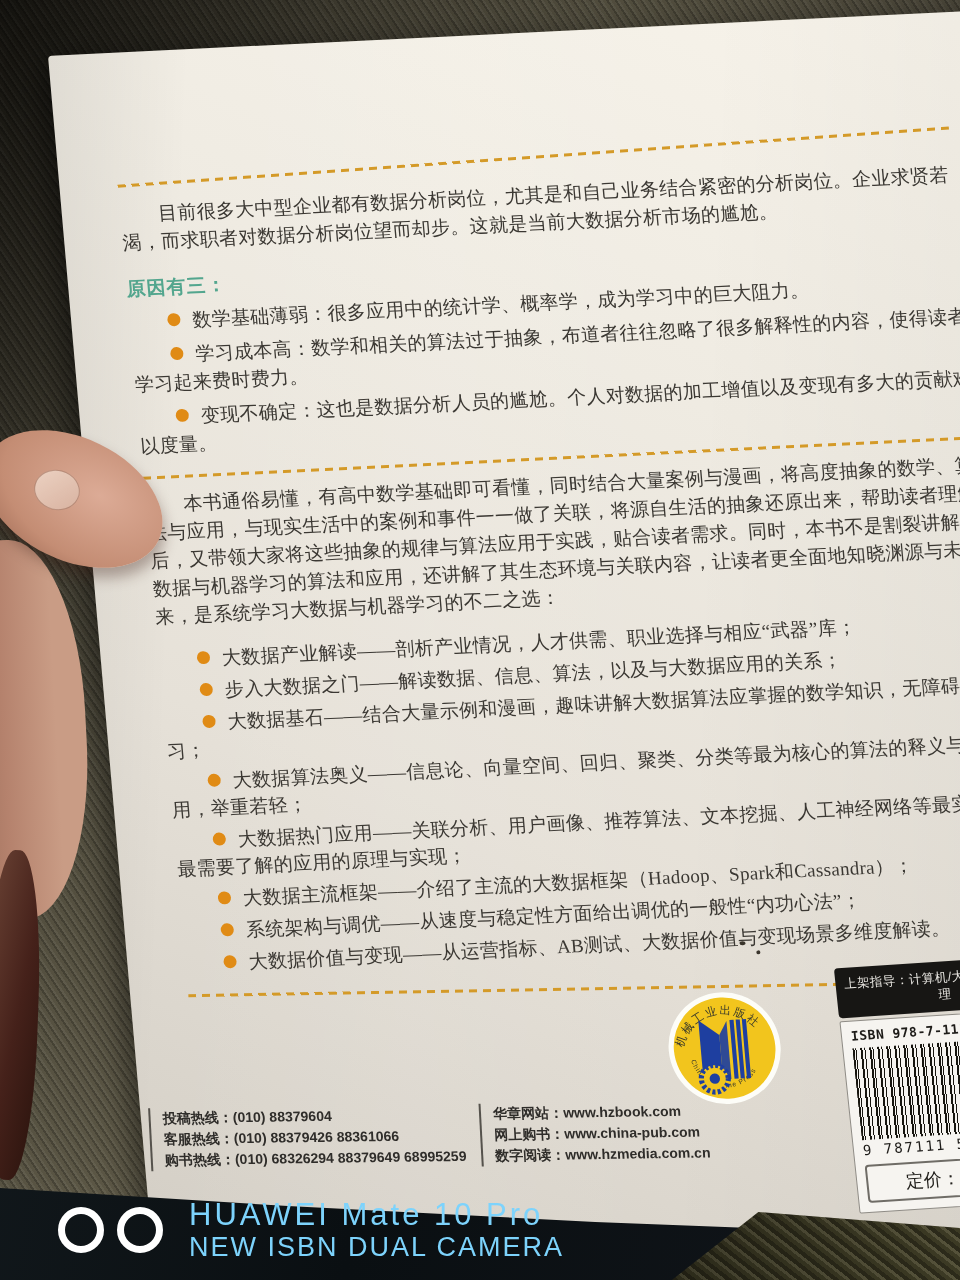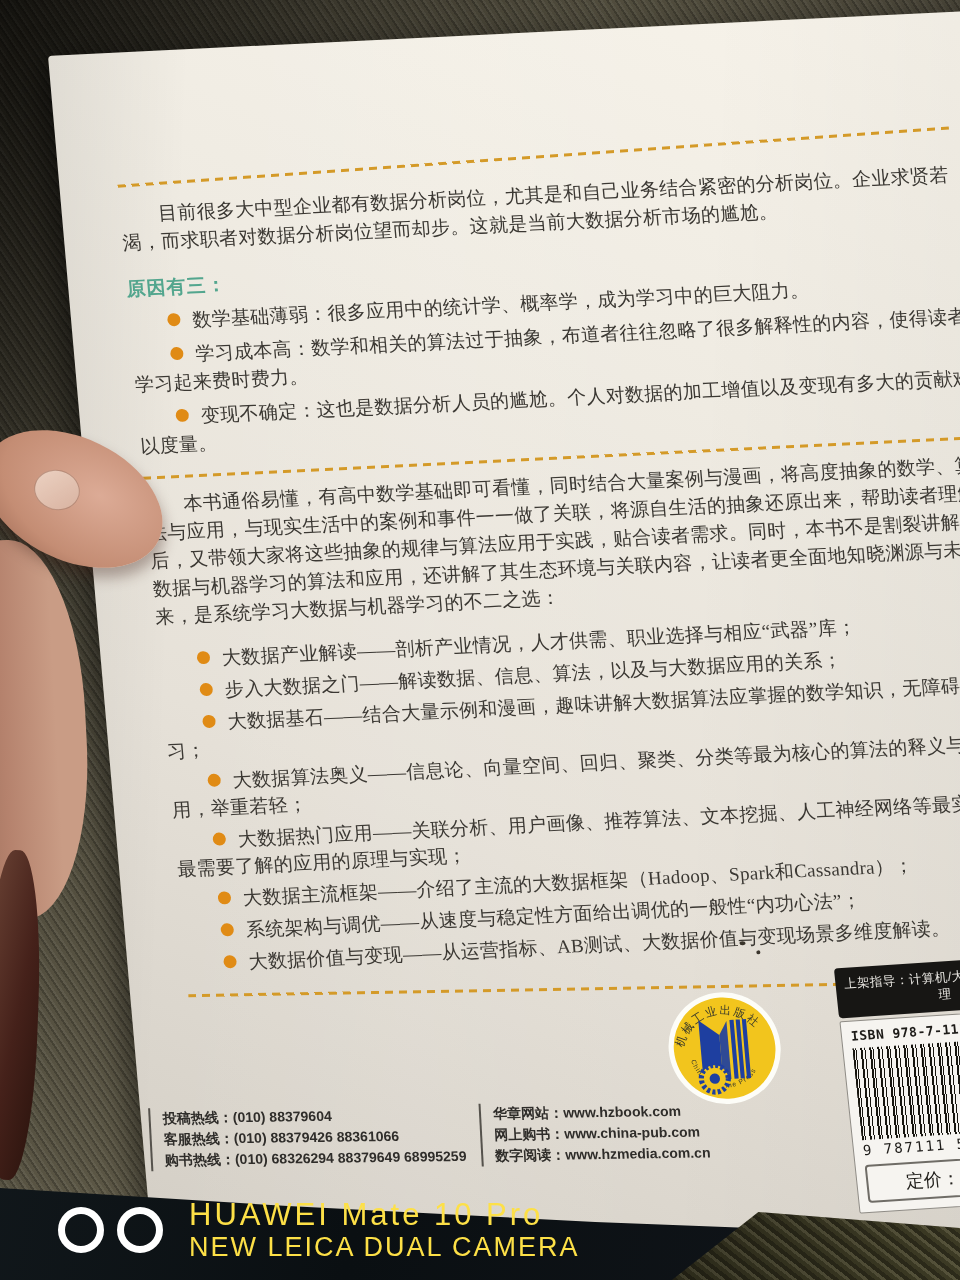--- a/index.html
+++ b/index.html
@@ -104,21 +104,21 @@
   }
   .knit-patch { position:absolute; inset:0;
     clip-path: polygon(79% 1212px, 100% 1228px, 100% 100%, 70% 100%);
     background:
       radial-gradient(ellipse at 50% 100%, rgba(0,0,0,.45), transparent 70%),
       repeating-linear-gradient(38deg, #3c3a24 0 4px, #55523a 4px 7px, #2c2a1a 7px 11px);
   }
 
   
   .watermark { position:absolute; left:58px; top:1198px; display:flex; align-items:center;
-    color:#fde047; font-family:"Liberation Sans",sans-serif; }
+    color:#7dd3fc; font-family:"Liberation Sans",sans-serif; }
   .rings { display:flex; gap:13px; margin-right:26px; }
   .ring { width:46px; height:46px; border:7px solid #fff; border-radius:50%; }
   .wm-line1 { font-size:31px; letter-spacing:3px; line-height:34px; }
   .wm-line2 { font-size:27px; letter-spacing:2px; line-height:30px; }
 </style>
 </head>
 <body>
 
 <div class="photo">
   <div class="bg"></div>
@@ -218,16 +218,16 @@
   <div class="bottom-dark"></div>
   <div class="knit-patch"></div>
 
   <div class="watermark">
     <div class="rings">
       <div class="ring"></div>
       <div class="ring"></div>
     </div>
     <div>
       <div class="wm-line1">HUAWEI Mate 10 Pro</div>
-      <div class="wm-line2">NEW LEICA DUAL CAMERA</div>
+      <div class="wm-line2">NEW ISBN DUAL CAMERA</div>
     </div>
   </div>
 </div>
 
 </body></html>

